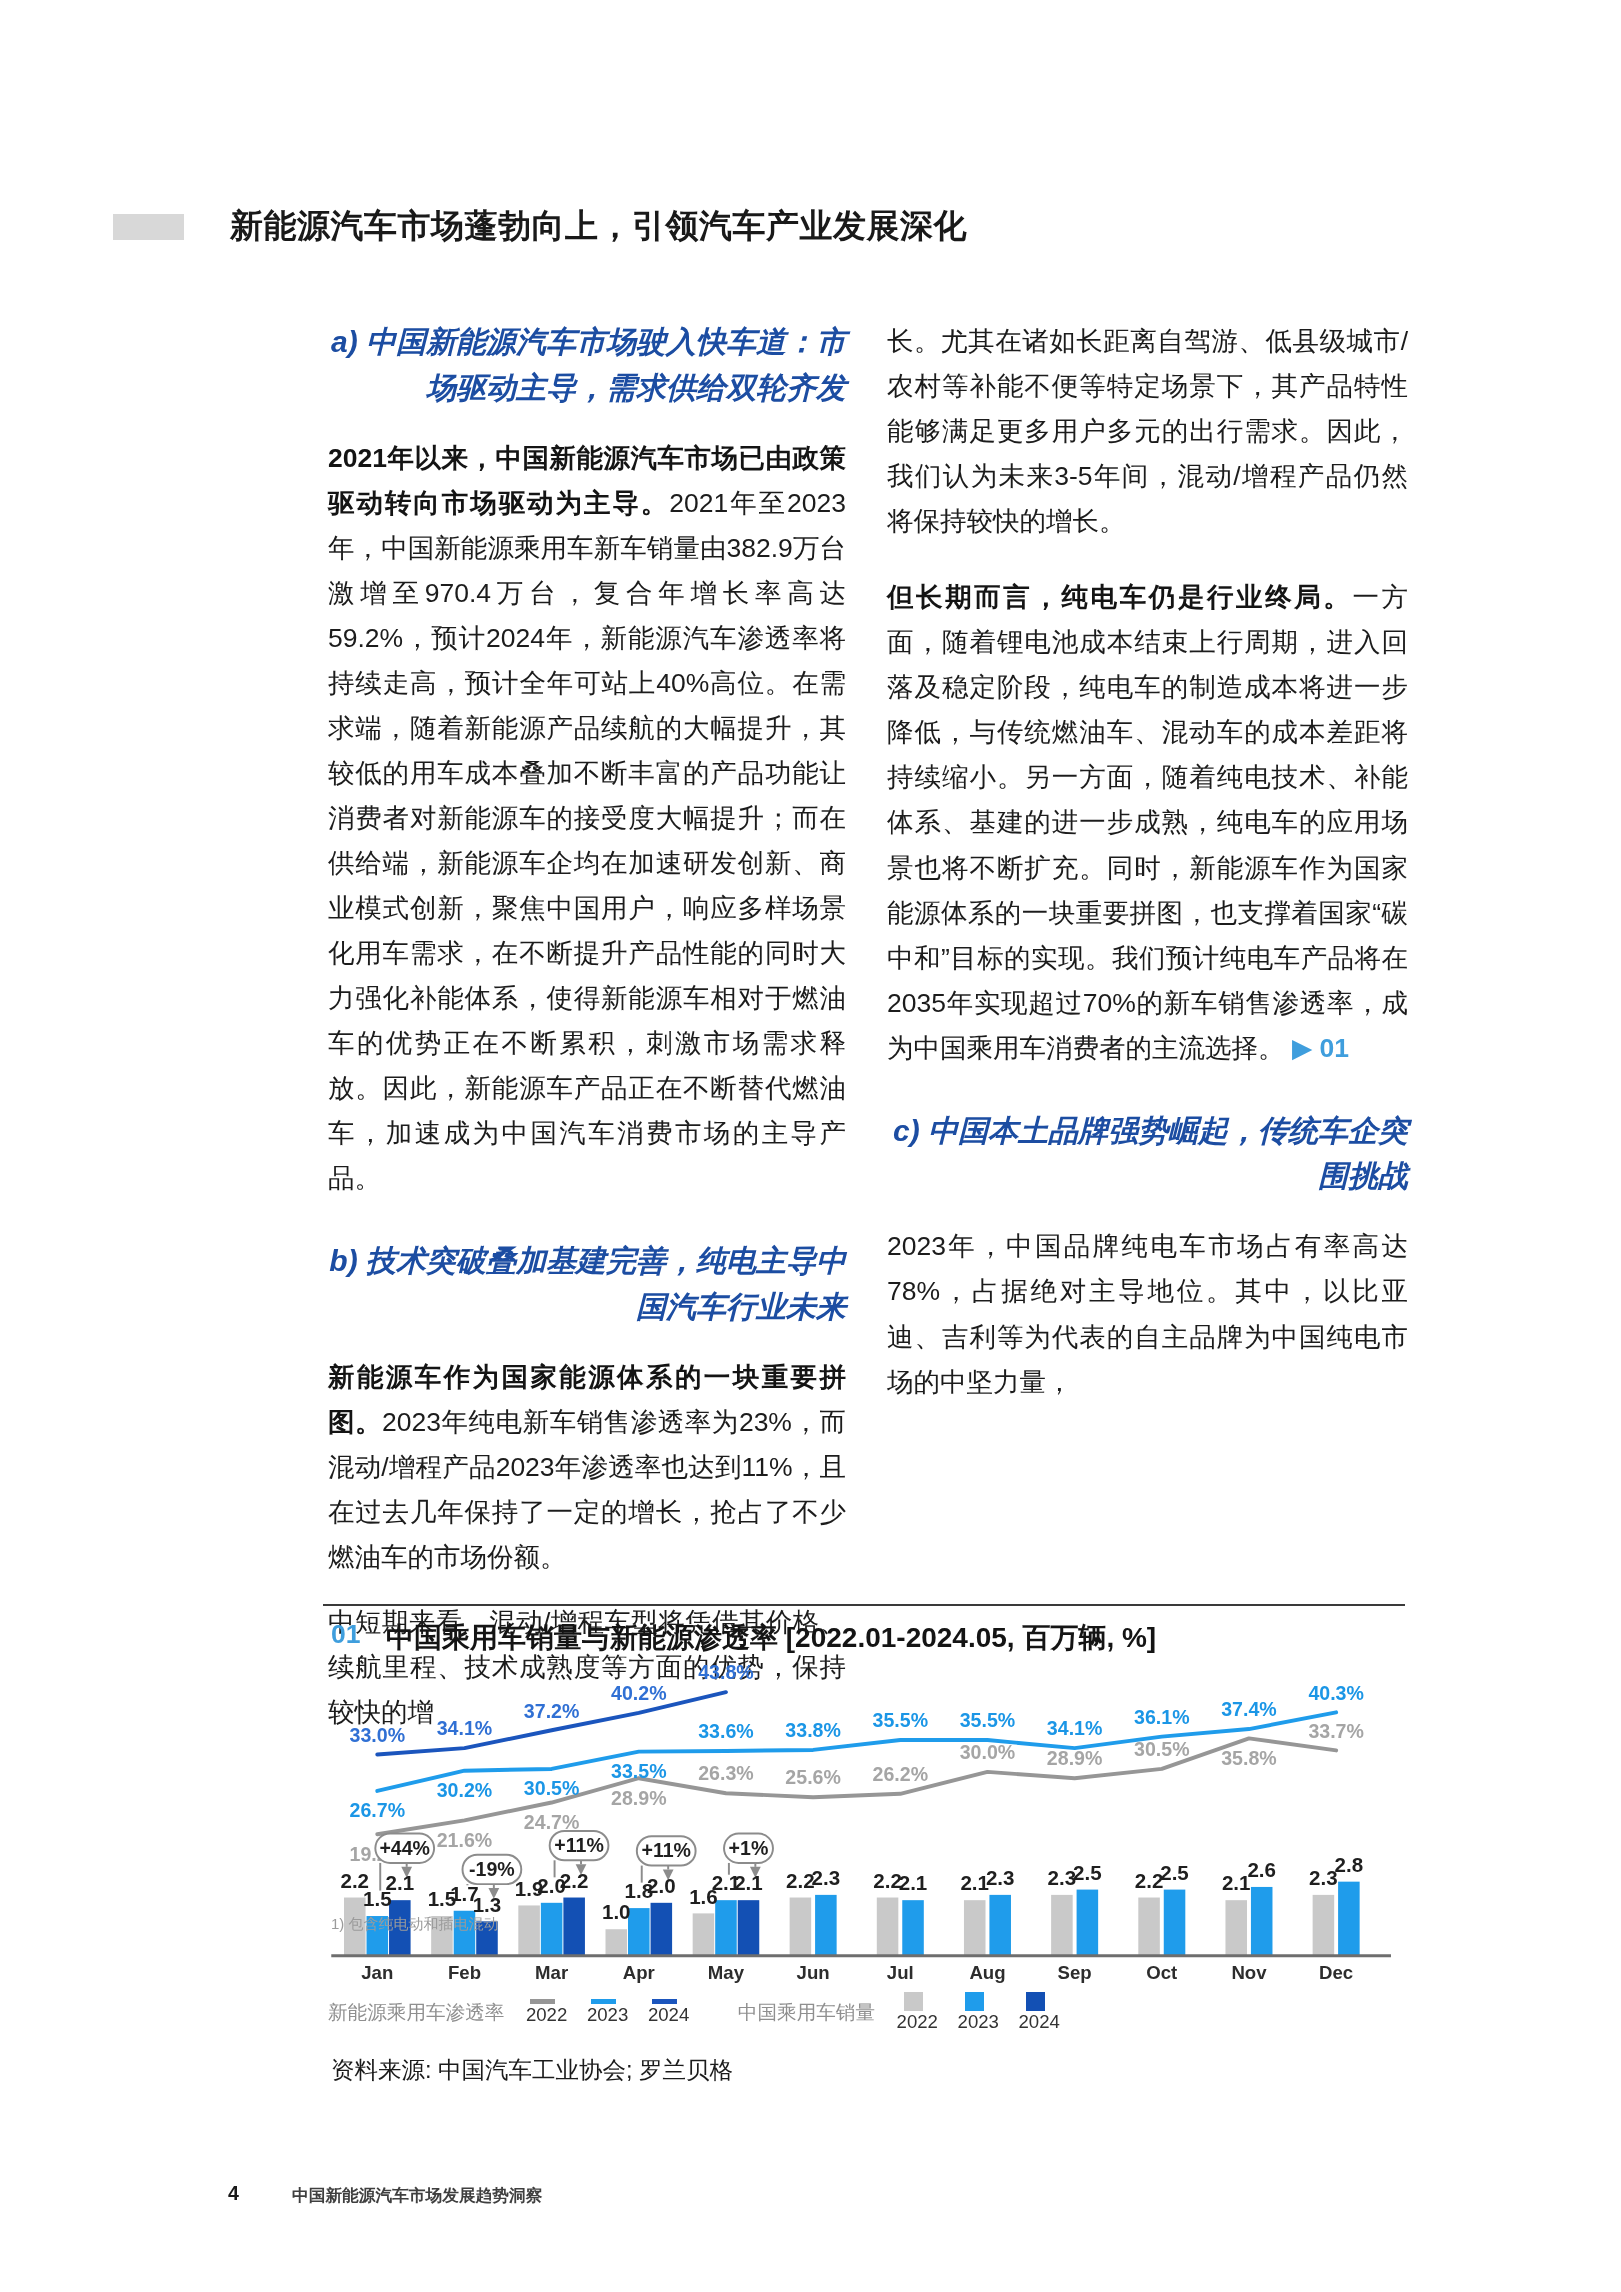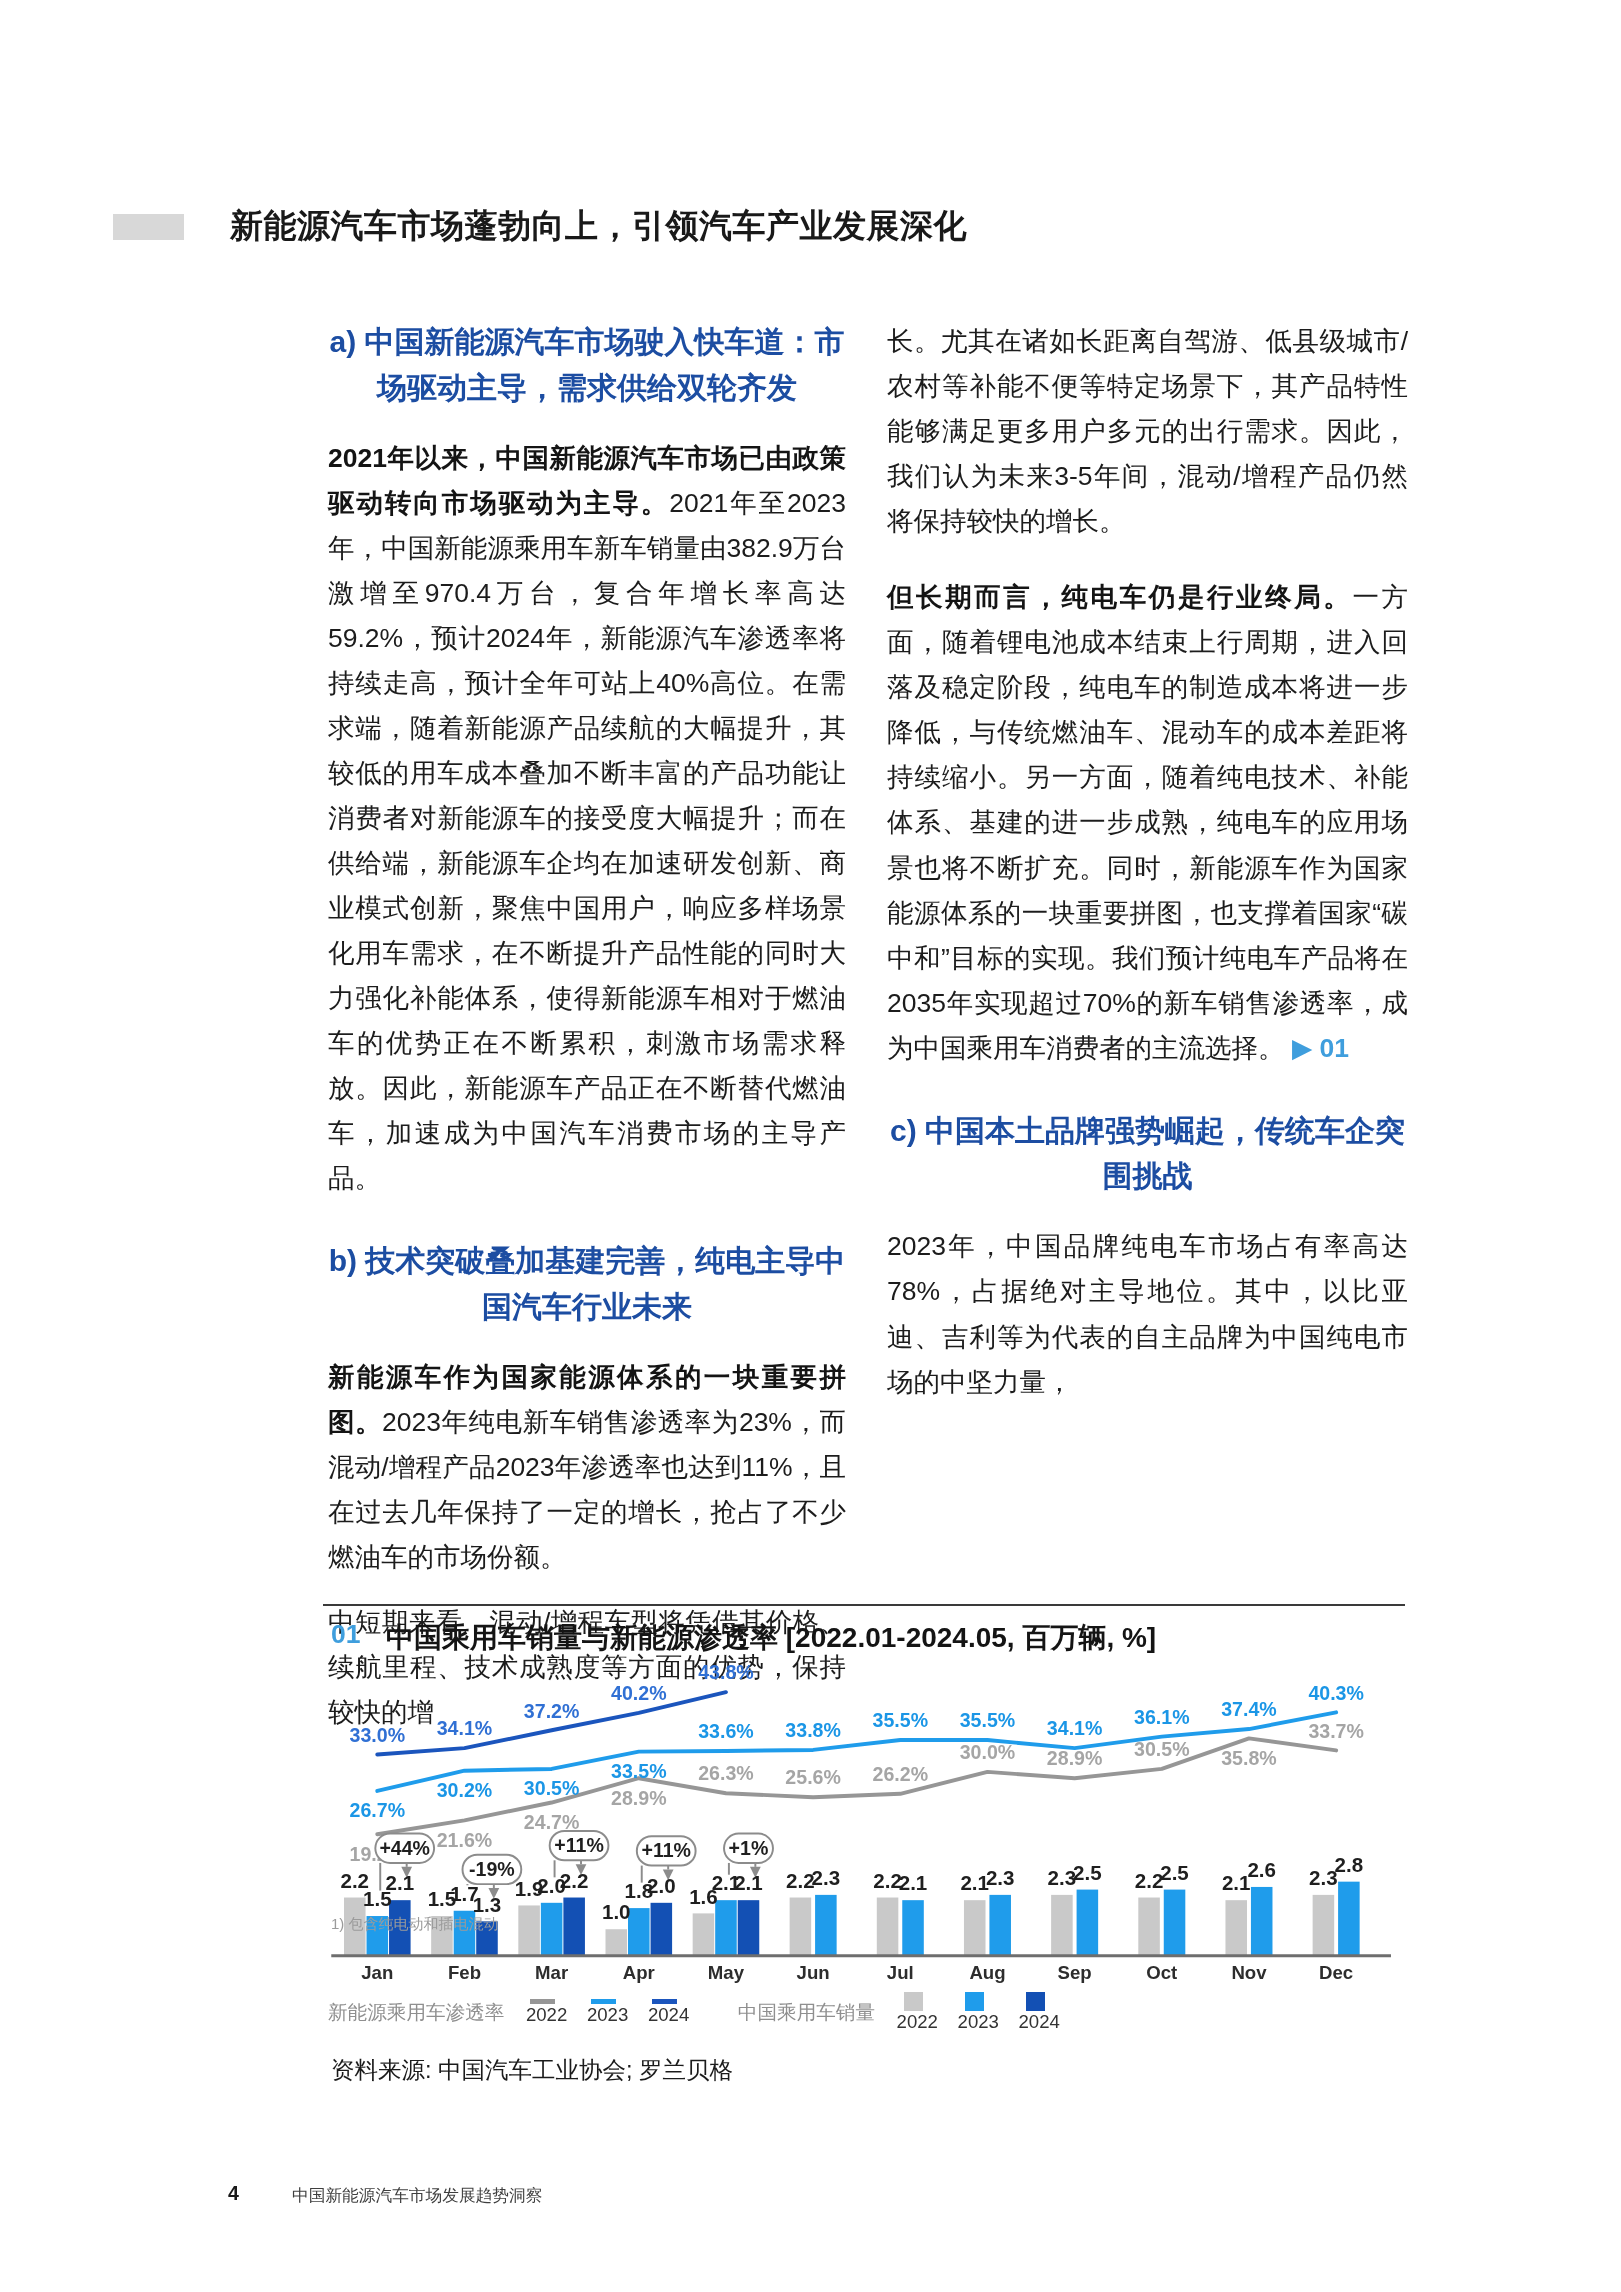--- a/index.html
+++ b/index.html
@@ -7,40 +7,40 @@
     width:1621px;height:2293px;position:relative;background:#ffffff;
     font-family:"Liberation Sans","DejaVu Sans",sans-serif;color:#1c1c1c;
     overflow:hidden;
   }
   .abs{position:absolute;}
   .accent-bar{left:113px;top:214px;width:71px;height:25.5px;background:#d8d8d8;}
   .page-title{left:230px;top:204px;width:1176px;font-size:33px;font-weight:bold;color:#191919;letter-spacing:0.5px;}
   .col{top:319px;text-align:justify;}
   .col-left{left:328px;width:518px;}
   .col-right{left:887px;width:521px;}
-  .col h3{font-size:30px;line-height:1.52;color:#1c4da2;margin:37px 0 25.5px 0;font-weight:bold;text-align:center;}
+  .col h3{font-size:30px;line-height:1.52;color:#1c4da2;margin:37px 0 25.5px 0;font-weight:bold;text-align:right;font-style:italic;}
   .col h3.first{margin-top:0;}
   .col p{font-size:26.5px;line-height:1.70;margin:0 0 31px 0;}
   .col p b{color:#141414;}
   .ref{color:#3f9edd;font-weight:bold;white-space:nowrap;}
   .chart-rule{left:323px;top:1604px;width:1082px;height:2px;background:#3a3a3a;}
   .chart-head{left:331px;top:1619px;width:1088px;display:flex;align-items:flex-start;}
   .chart-num{font-size:26.5px;font-weight:bold;color:#3f9edd;margin-right:25.5px;}
   .chart-title{font-size:28px;font-weight:bold;color:#141414;}
   .chart-box{left:323px;top:1656px;width:1088px;height:333px;}
   .legend{left:328px;top:1992px;display:flex;align-items:center;font-size:18.6px;color:#333;}
   .legend .lg-title{color:#8f8f8f;font-size:19.6px;margin-right:21.6px;}
   .legend .lg-title.second{margin-left:29px;}
   .legend .lg-item{display:flex;align-items:center;margin-right:19.6px;flex-direction:column;}
   .legend .dash{display:inline-block;width:25.5px;height:4.9px;margin-right:7.8px;}
   .legend .sq{display:inline-block;width:18.6px;height:18.6px;margin-right:7.8px;}
   .footnote{left:331px;top:1915px;font-size:15px;color:#9b9b9b;}
   .source{left:331px;top:2054px;font-size:23.5px;color:#1b1b1b;}
   .footer-num{left:228px;top:2182px;font-size:19.6px;font-weight:bold;color:#1a1a1a;}
-  .footer-title{left:292px;top:2184px;font-size:16.7px;font-weight:normal;color:#3f3f3f;}
+  .footer-title{left:292px;top:2184px;font-size:16.7px;font-weight:bold;color:#3f3f3f;}
 </style>
 </head>
 <body>
 
 <div class="abs accent-bar"></div>
 <div class="abs page-title">新能源汽车市场蓬勃向上，引领汽车产业发展深化</div>
 
 <div class="abs col col-left">
   <h3 class="first">a) 中国新能源汽车市场驶入快车道：市场驱动主导，需求供给双轮齐发</h3>
   <p><b>2021年以来，中国新能源汽车市场已由政策驱动转向市场驱动为主导。</b><span>2021年至2023年，中国新能源乘用车新车销量由382.9万台激增至970.4万台，复合年增长率高达59.2%，预计2024年，新能源汽车渗透率将持续走高，预计全年可站上40%高位。在需求端，随着新能源产品续航的大幅提升，其较低的用车成本叠加不断丰富的产品功能让消费者对新能源车的接受度大幅提升；而在供给端，新能源车企均在加速研发创新、商业模式创新，聚焦中国用户，响应多样场景化用车需求，在不断提升产品性能的同时大力强化补能体系，使得新能源车相对于燃油车的优势正在不断累积，刺激市场需求释放。因此，新能源车产品正在不断替代燃油车，加速成为中国汽车消费市场的主导产品。</span></p>

